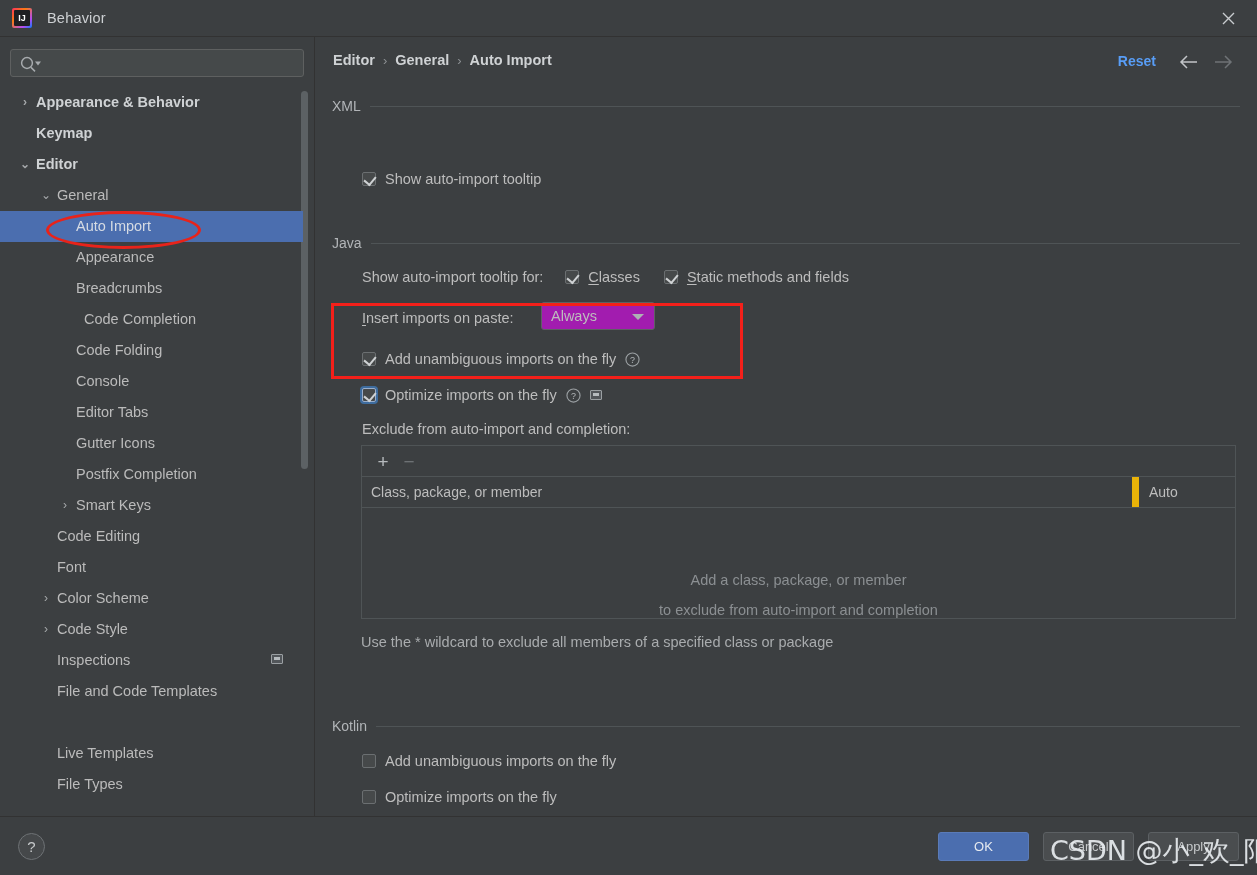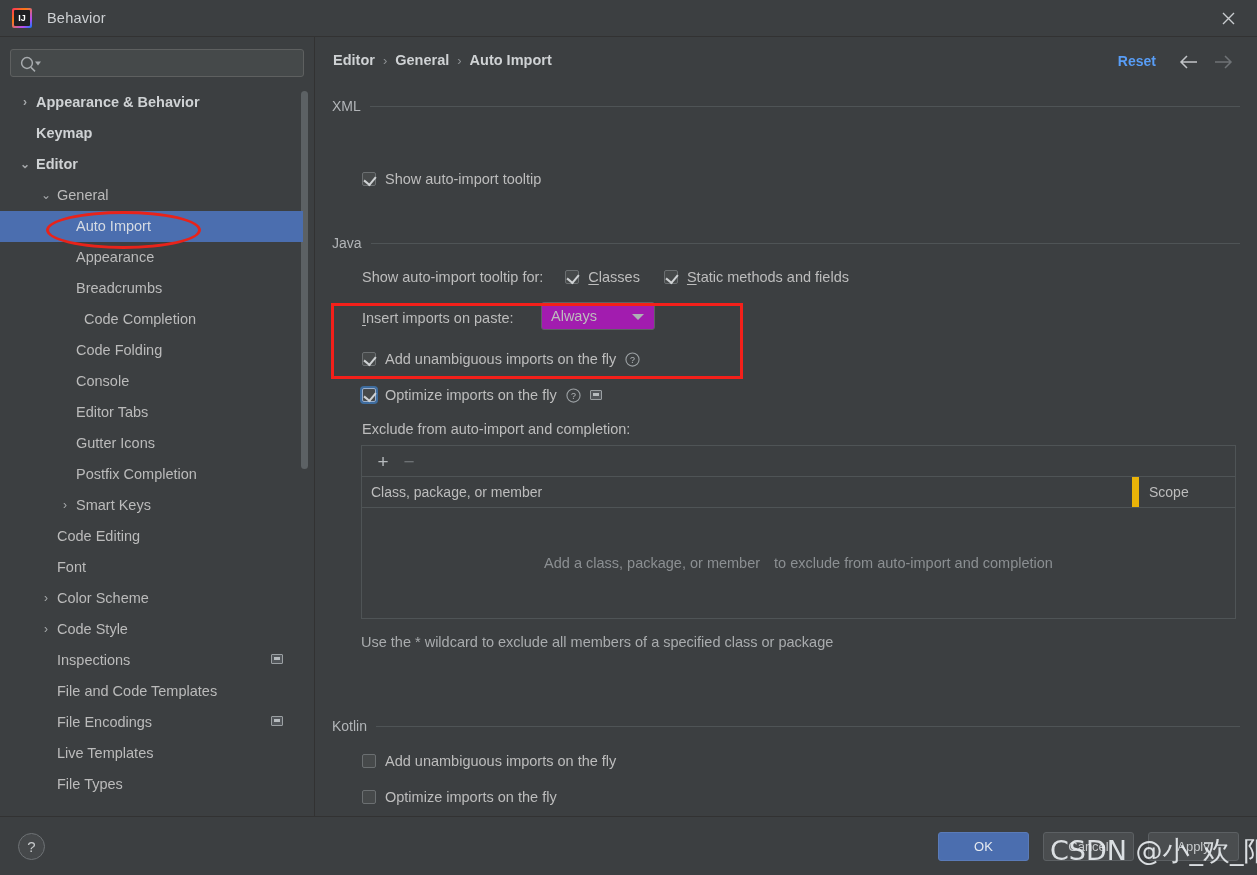--- a/index.html
+++ b/index.html
@@ -190,22 +190,22 @@
     font-size: 19px; color: #b6babd; cursor: default; line-height: 1;
   }
   .tb-btn.dis { color: #6d7174; }
   .tbl-head {
     height: 31px; border-bottom: 1px solid #4f5456;
     display: flex; align-items: center; font-size: 14px; color: #bdbdbd;
   }
   .th-main { flex: 1 1 auto; padding-left: 9px; border-right: 7px solid #eab308; height: 100%; line-height: 30px;}
   .th-scope { width: 96px; padding-left: 10px; height: 100%; line-height: 30px; }
   .tbl-empty {
-    height: 110px; display: flex; flex-direction: row;
-    align-items: center; justify-content: center; gap: 14px;
+    height: 110px; display: flex; flex-direction: column;
+    align-items: center; justify-content: flex-end; gap: 14px;
     font-size: 14.5px; color: #8b8f92;
   }
   .hint {
     position: absolute; left: 46px; top: 595px; width: 500px;
     font-size: 14.5px; color: #a9acae; line-height: 21px;
   }
 
   
   .bottom {
     position: absolute; left: 0; top: 816px; width: 1257px; height: 59px;
@@ -342,24 +342,20 @@
         <div class="row" style="top: 527px; position: absolute; left: 0px; width: 303px;">
           <span class="twisty" style="left: 38px;">›</span>
           <span class="label" style="left: 57px;">Code Style</span>
         </div>
         <div class="row" style="top: 558px; position: absolute; left: 0px; width: 303px;">
           <span class="label" style="left: 57px;">Inspections</span>
           <span class="proj-ico proj-mini"></span>
         </div>
         <div class="row" style="top: 589px; position: absolute; left: 0px; width: 303px;">
           <span class="label" style="left: 57px;">File and Code Templates</span>
-        </div>
-        <div class="row" style="top: 620px; position: absolute; left: 0px; width: 303px;">
-          <span class="label" style="left: 57px;">File Encodings</span>
-          <span class="proj-ico proj-mini"></span>
         </div>
         <div class="row" style="top: 651px; position: absolute; left: 0px; width: 303px;">
           <span class="label" style="left: 57px;">Live Templates</span>
         </div>
         <div class="row" style="top: 682px; position: absolute; left: 0px; width: 303px;">
           <span class="label" style="left: 57px;">File Types</span>
         </div>
       </div>
   </div>
 
@@ -443,21 +439,21 @@
     </div>
 
     <div class="tbl-label">Exclude from auto-import and completion:</div>
     <div class="tbl">
       <div class="tbl-toolbar">
         <span class="tb-btn">+</span>
         <span class="tb-btn dis">−</span>
       </div>
       <div class="tbl-head">
         <div class="th-main">Class, package, or member</div>
-        <div class="th-scope">Scope</div>
+        <div class="th-scope">Auto</div>
       </div>
       <div class="tbl-empty">
         <span>Add a class, package, or member</span>
         <span>to exclude from auto-import and completion</span>
       </div>
     </div>
     <div class="hint">Use the * wildcard to exclude all members of a specified class or package</div>
 
     <div class="grp" style="top:680px">
       <span class="glabel">Kotlin</span>

